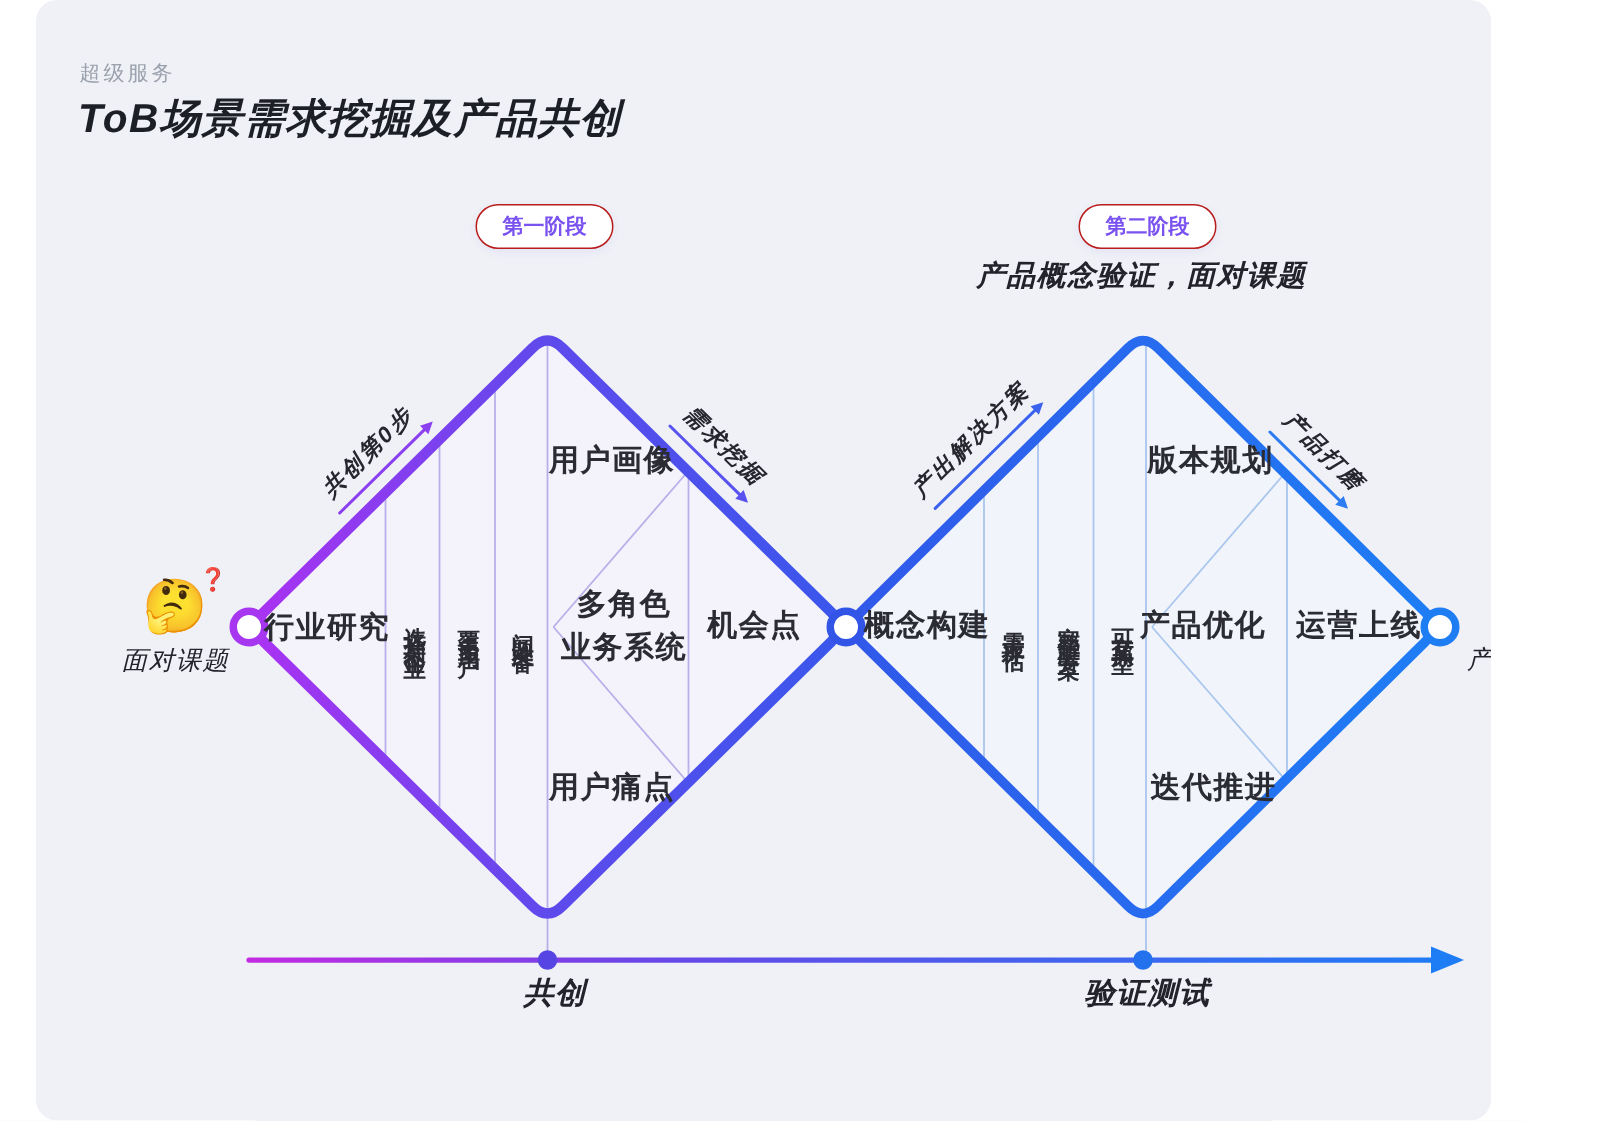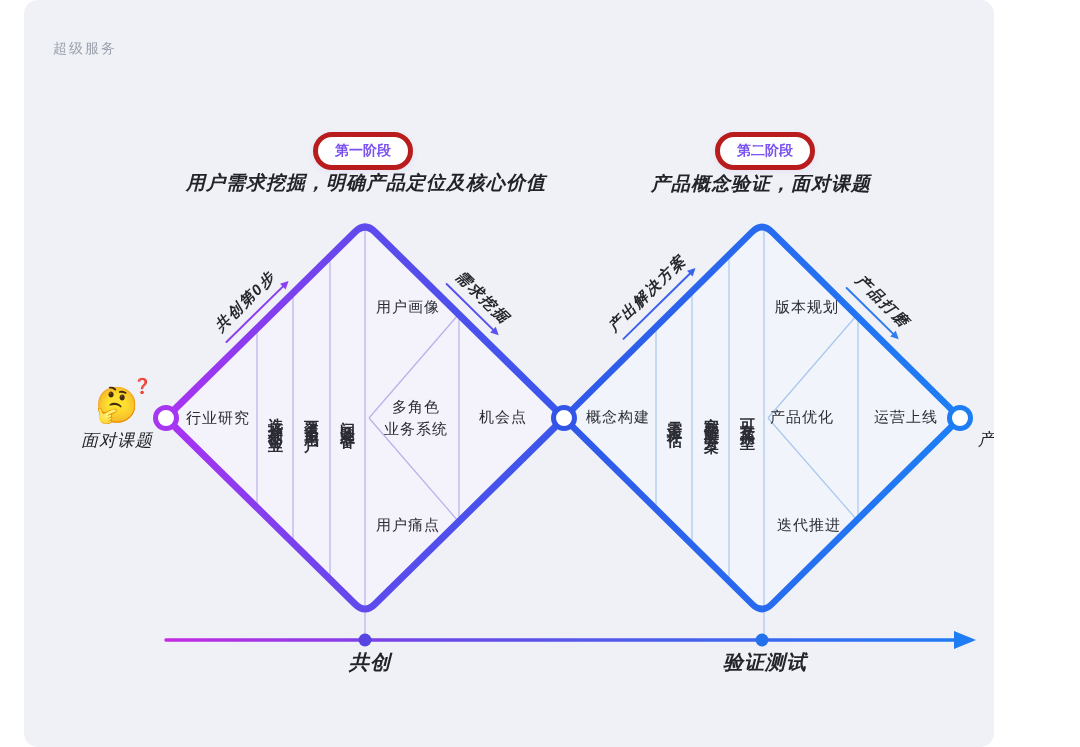--- a/index.html
+++ b/index.html
@@ -23,33 +23,33 @@
   }
   .brand-underline {
     position:absolute; right:0; top:27px; width:92px; height:6px; border-radius:3px;
     background:linear-gradient(90deg, rgba(85,72,224,0) 0%, rgba(85,72,224,0.25) 35%, #5548E0 100%);
   }
   
   svg.scene { position:absolute; inset:0; }
   
   .badge {
     position:absolute; transform:translate(-50%,-50%);
-    background:#ffffff; border:5px solid #b91c1c; border-radius:999px;
+    background:#ffffff; border:1px solid #b91c1c; border-radius:999px;
     padding:5px 17px; font-size:14px; font-weight:700; color:#7A52F0;
     box-shadow:0 2px 6px rgba(110,80,230,0.08); white-space:nowrap;
   }
   .subtitle {
     position:absolute; transform:translate(-50%,-50%);
     font-size:19px; font-weight:800; font-style:italic; color:#23242B;
     white-space:nowrap; letter-spacing:1px;
   }
   
   .node {
     position:absolute; transform:translate(-50%,-50%);
-    font-size:15px; font-weight:400; color:#2B2C33;
+    font-size:20px; font-weight:700; color:#2B2C33;
     text-align:center; white-space:nowrap; letter-spacing:1px;
   }
   .node.pre { white-space:pre-line; line-height:1.45; }
   .vnode {
     position:absolute; transform:translate(-50%,-50%);
     writing-mode:vertical-rl; text-orientation:upright;
     font-size:15px; font-weight:700; color:#2B2C33; letter-spacing:4px; white-space:nowrap;
   }
   
   .edge-label {
@@ -81,20 +81,21 @@
     position:absolute; transform:translate(-50%,-50%);
     font-size:20px; font-weight:800; font-style:italic; color:#23242B; letter-spacing:1px; white-space:nowrap;
   }
 </style>
 </head>
 <body>
 
 <div class="canvas">
 
   <div class="eyebrow">超级服务</div>
+  <h1 class="title">ToB场景需求挖掘及产品共创</h1>
 
   <svg class="scene" width="1080" height="747" viewBox="0 0 1080 747">
     <defs>
       <linearGradient id="g1" gradientUnits="userSpaceOnUse" x1="142" y1="418" x2="540" y2="418">
         <stop offset="0" stop-color="#AB32F2"></stop>
         <stop offset="0.5" stop-color="#5F4AEC"></stop>
         <stop offset="1" stop-color="#3957EC"></stop>
       </linearGradient>
       <linearGradient id="g2" gradientUnits="userSpaceOnUse" x1="540" y1="418" x2="936" y2="418">
         <stop offset="0" stop-color="#3158E9"></stop>
@@ -137,21 +138,20 @@
     <polygon points="930,631 952,640 930,649" fill="#1E7DF5"></polygon>
     <circle cx="341" cy="640" r="6.5" fill="#5645E2"></circle>
     <circle cx="738" cy="640" r="6.5" fill="#2471EE"></circle>
 
     <circle cx="142" cy="418" r="10.5" fill="#ffffff" stroke="#A636F0" stroke-width="5"></circle>
     <circle cx="540" cy="418" r="10.5" fill="#ffffff" stroke="#3254E7" stroke-width="5"></circle>
     <circle cx="936" cy="418" r="10.5" fill="#ffffff" stroke="#1F7DF4" stroke-width="5"></circle>
   </svg>
 
   <div class="badge" style="left:339px; top:151px;">第一阶段</div>
-  <div class="subtitle" style="left:342px; top:183px;">用户需求挖掘，明确产品定位及核心价值</div>
   <div class="badge" style="left:741px; top:151px;">第二阶段</div>
   <div class="subtitle" style="left:737px; top:184px;">产品概念验证，面对课题</div>
 
   <div class="edge-label rot-up c-s1up" style="left:224px; top:304px; width:86px;">
     <span class="txt">共创第0步</span>
     <span class="arrow"></span>
   </div>
   <div class="edge-label rot-down c-s1down" style="left:456px; top:300px; width:72px;">
     <span class="txt">需求挖掘</span>
     <span class="arrow"></span>

